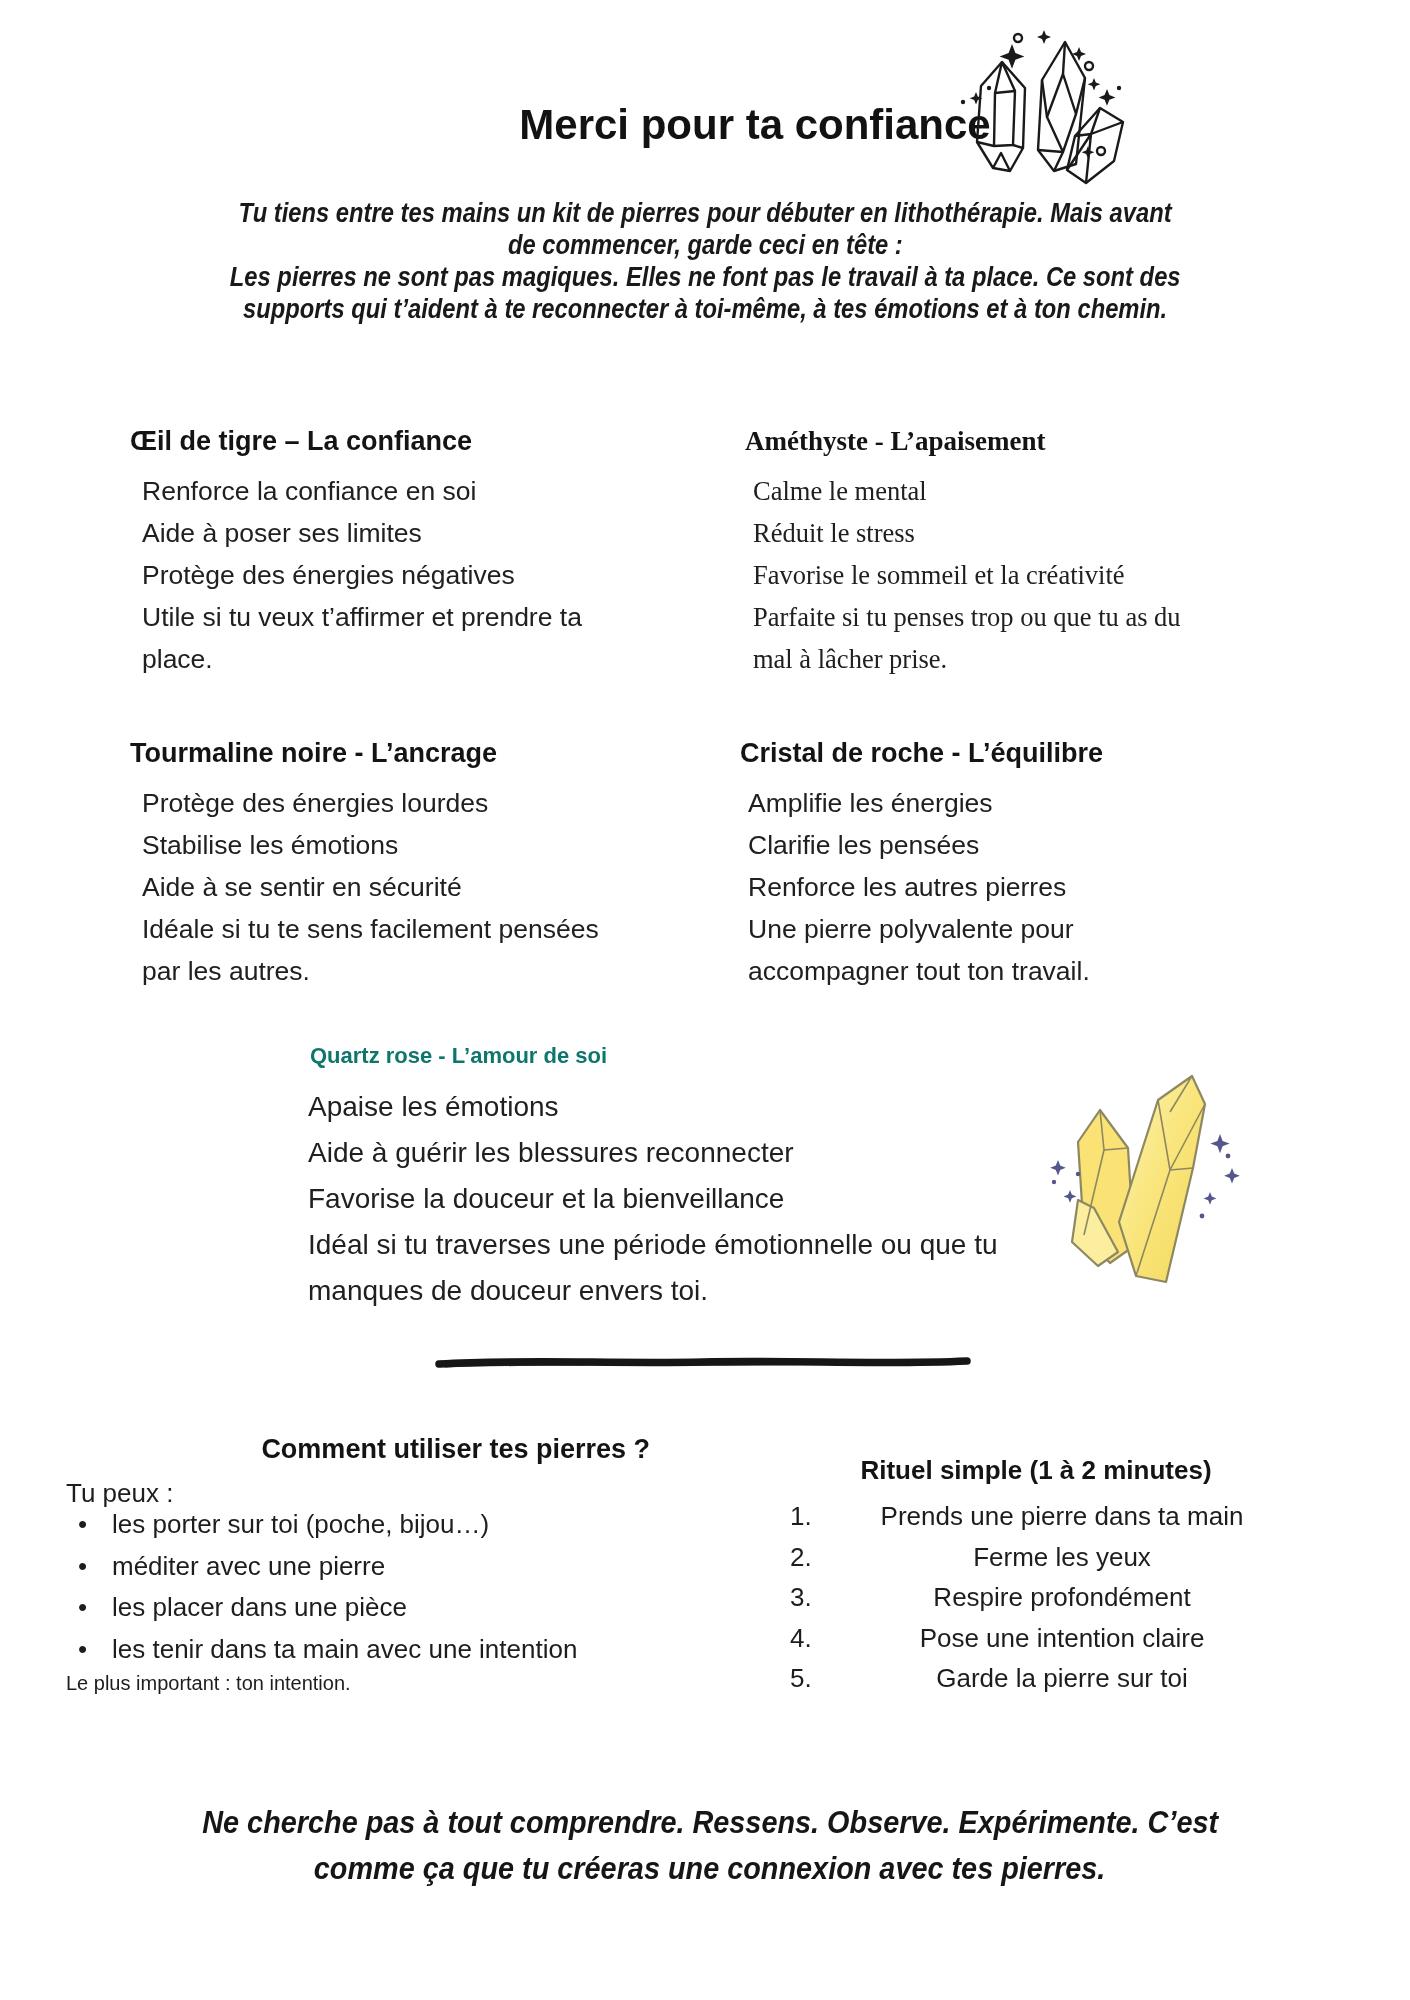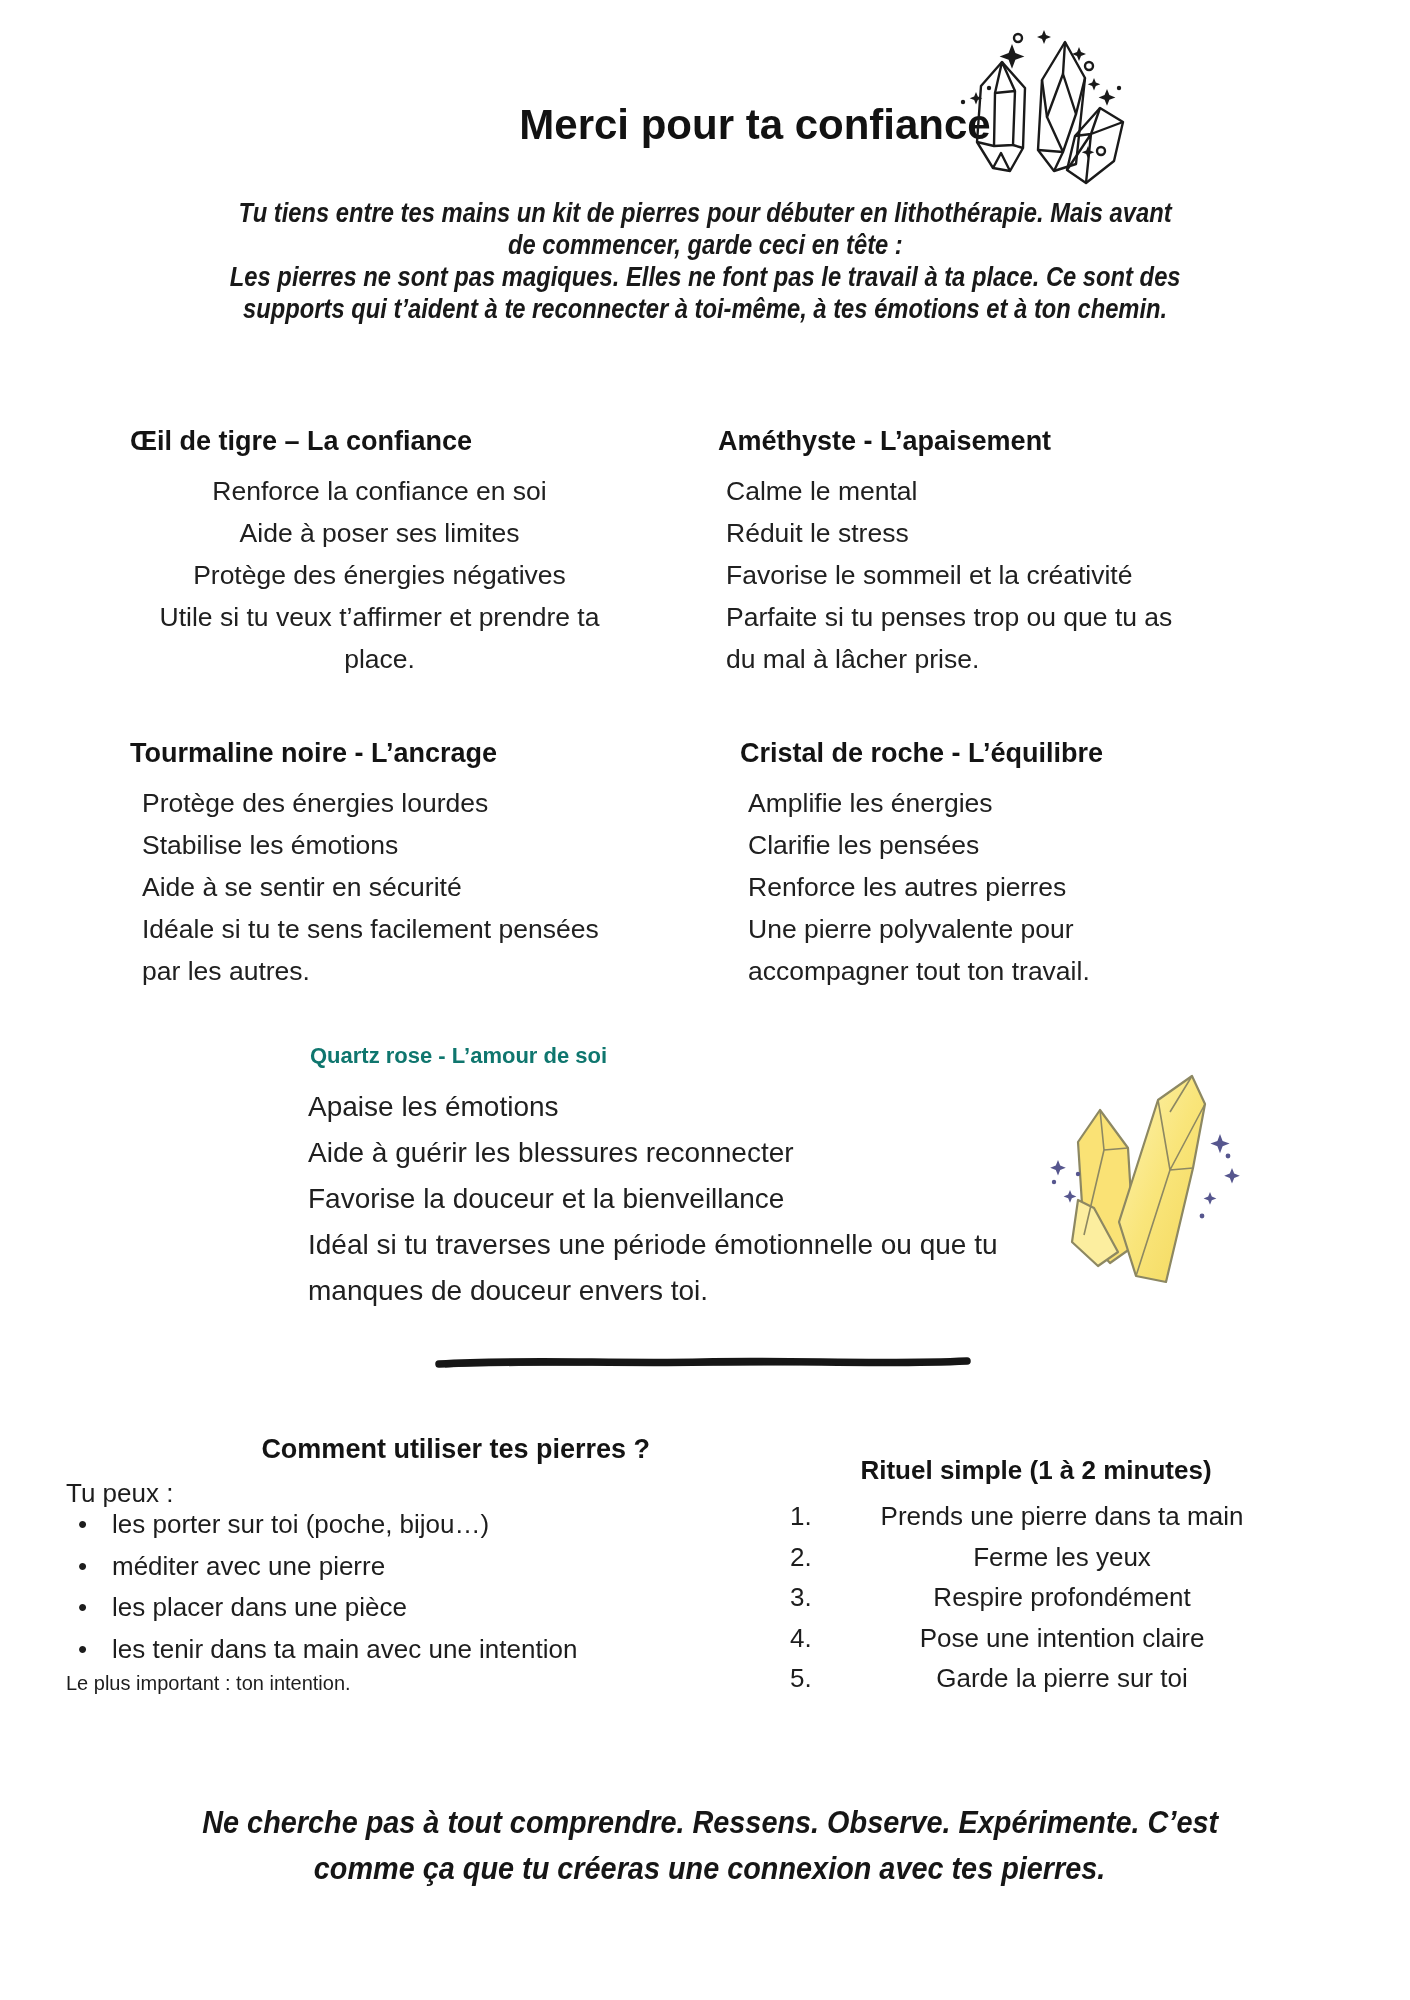--- a/index.html
+++ b/index.html
@@ -74,29 +74,29 @@
 
   <div class="abs intro">
     <div class="cline"><span>Tu tiens entre tes mains un kit de pierres pour débuter en lithothérapie. Mais avant</span></div>
     <div class="cline"><span>de commencer, garde ceci en tête :</span></div>
     <div class="cline"><span>Les pierres ne sont pas magiques. Elles ne font pas le travail à ta place. Ce sont des</span></div>
     <div class="cline"><span>supports qui t’aident à te reconnecter à toi-même, à tes émotions et à ton chemin.</span></div>
   </div>
 
   <div class="stone" style="left:130px;top:424px;width:520px;">
     <div class="stone-title">Œil de tigre – La confiance</div>
-    <div class="benefits" style="margin-left:12px;width:475px;text-align:center;">
+    <div class="benefits" style="margin-left:12px;width:475px;">
       <div>Renforce la confiance en soi</div>
       <div>Aide à poser ses limites</div>
       <div>Protège des énergies négatives</div>
       <div>Utile si tu veux t’affirmer et prendre ta place.</div>
     </div>
   </div>
 
-  <div class="stone" style="left:718px;top:424px;width:505px;">
+  <div class="stone" style="left:745px;top:424px;width:505px;font-family:Liberation Serif, serif;">
     <div class="stone-title">Améthyste - L’apaisement</div>
     <div class="benefits" style="margin-left:8px;width:460px;">
       <div>Calme le mental</div>
       <div>Réduit le stress</div>
       <div>Favorise le sommeil et la créativité</div>
       <div>Parfaite si tu penses trop ou que tu as du mal à lâcher prise.</div>
     </div>
   </div>
 
   <div class="stone" style="left:130px;top:736px;width:520px;">

